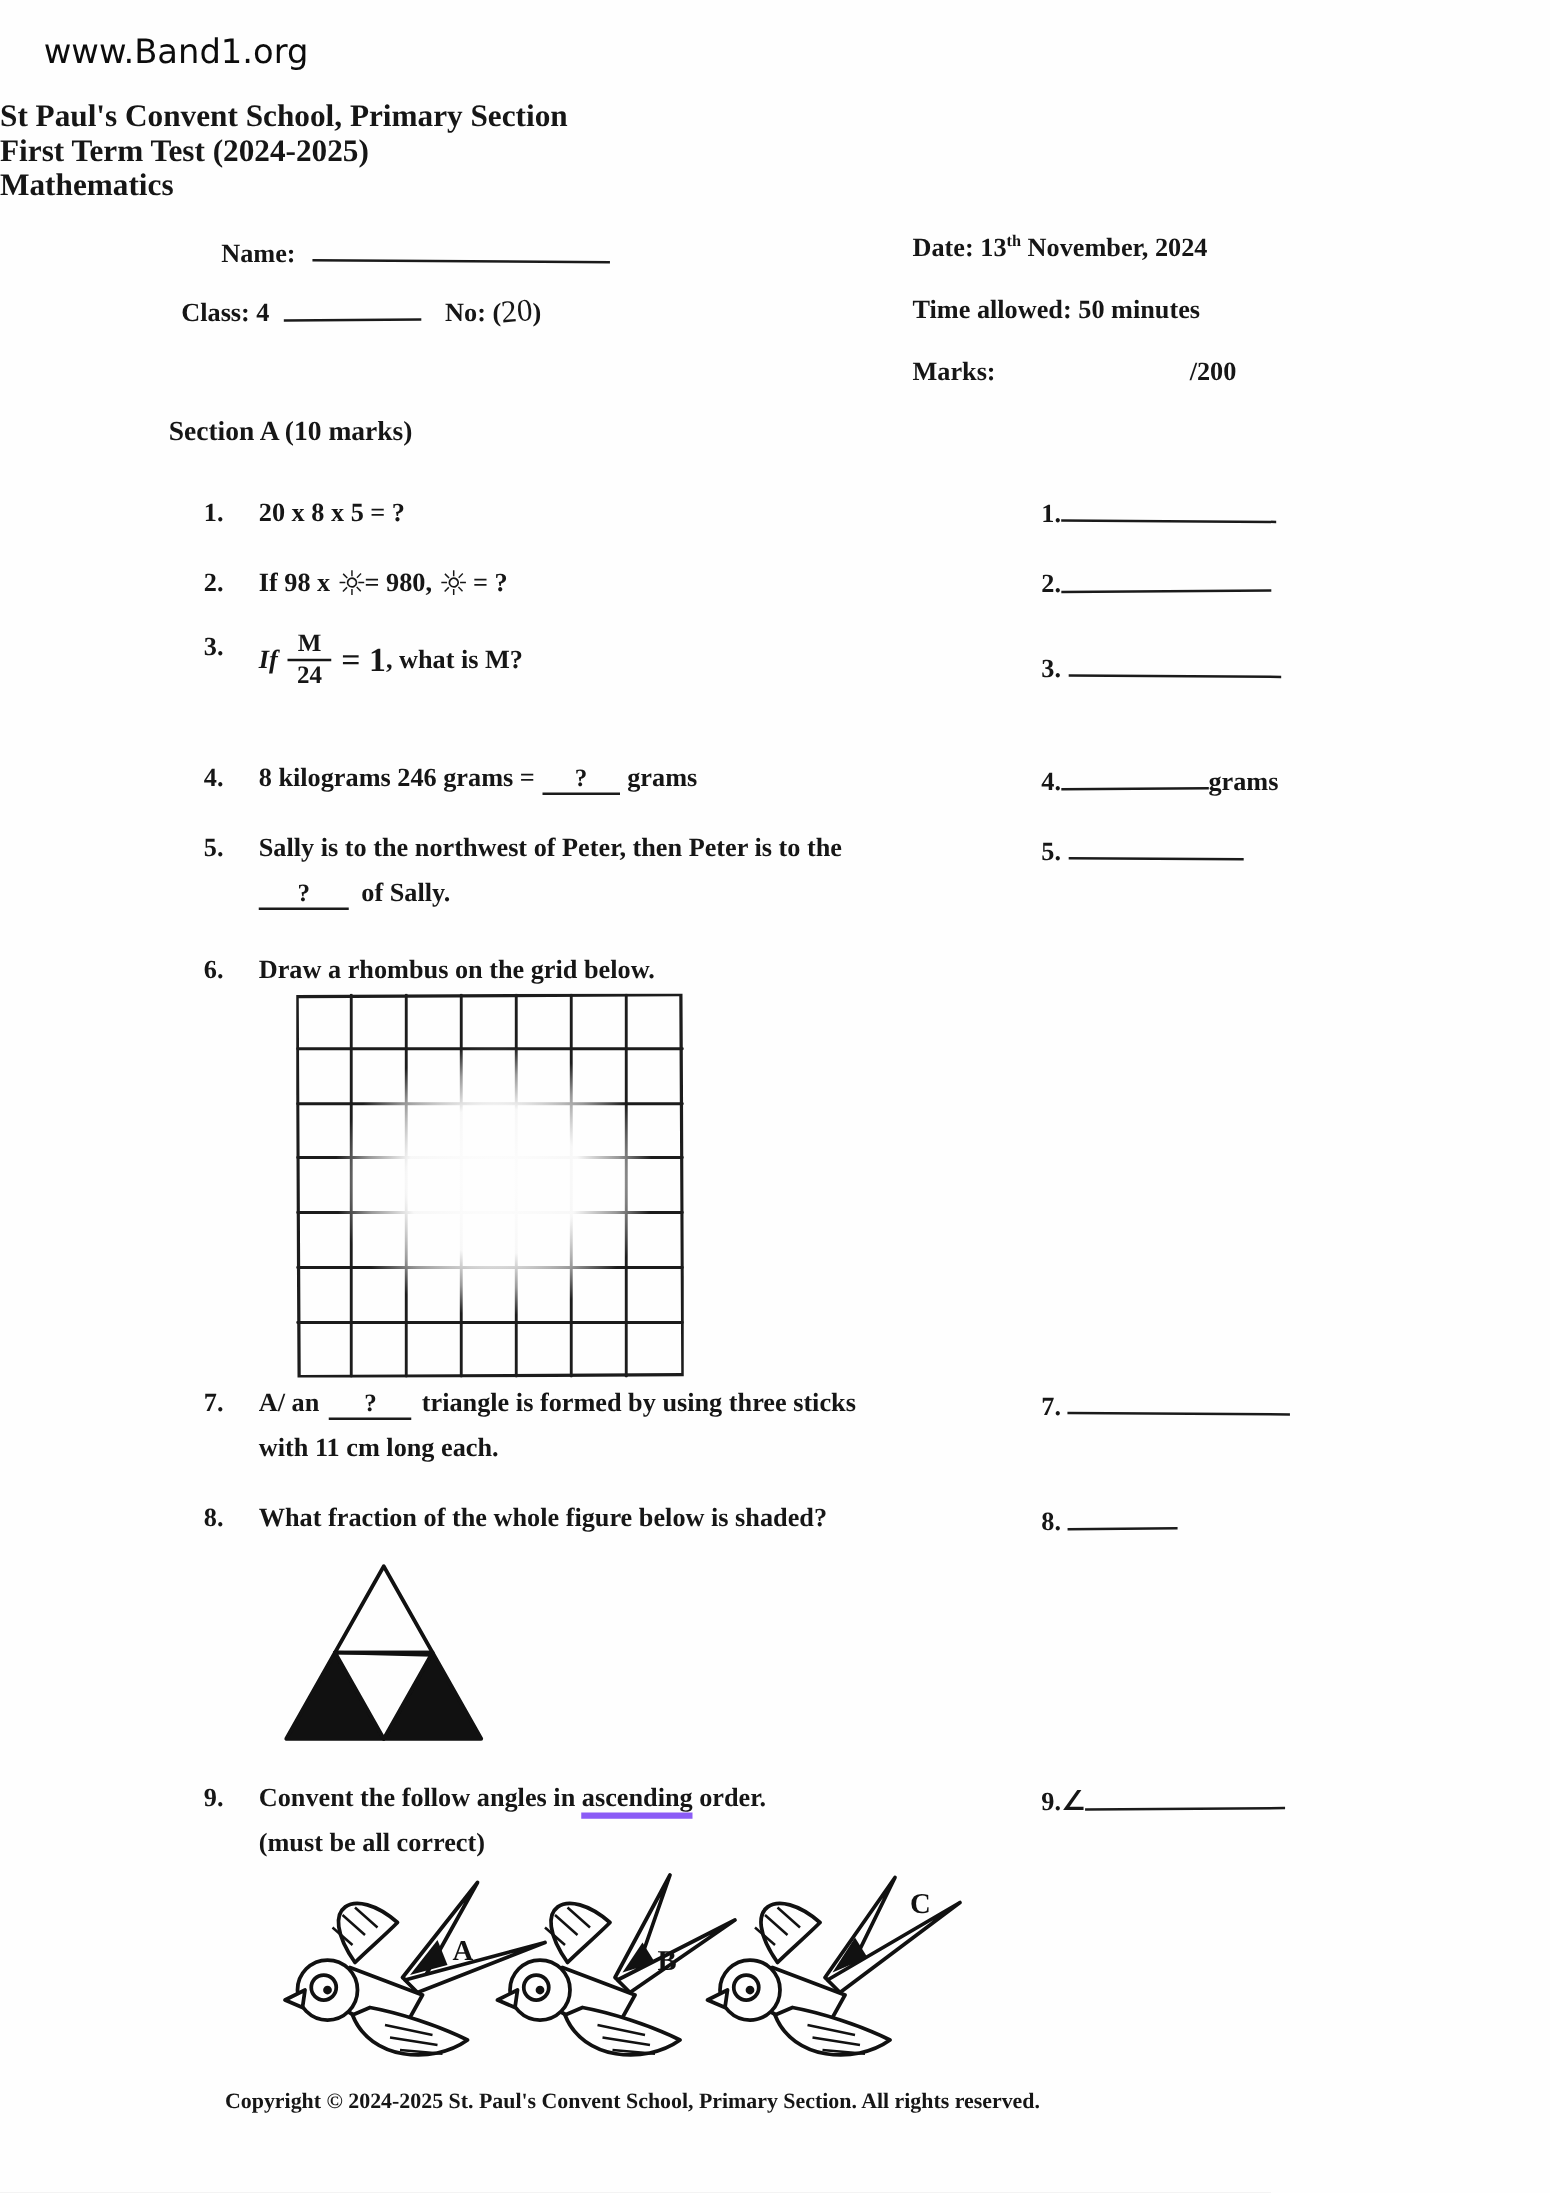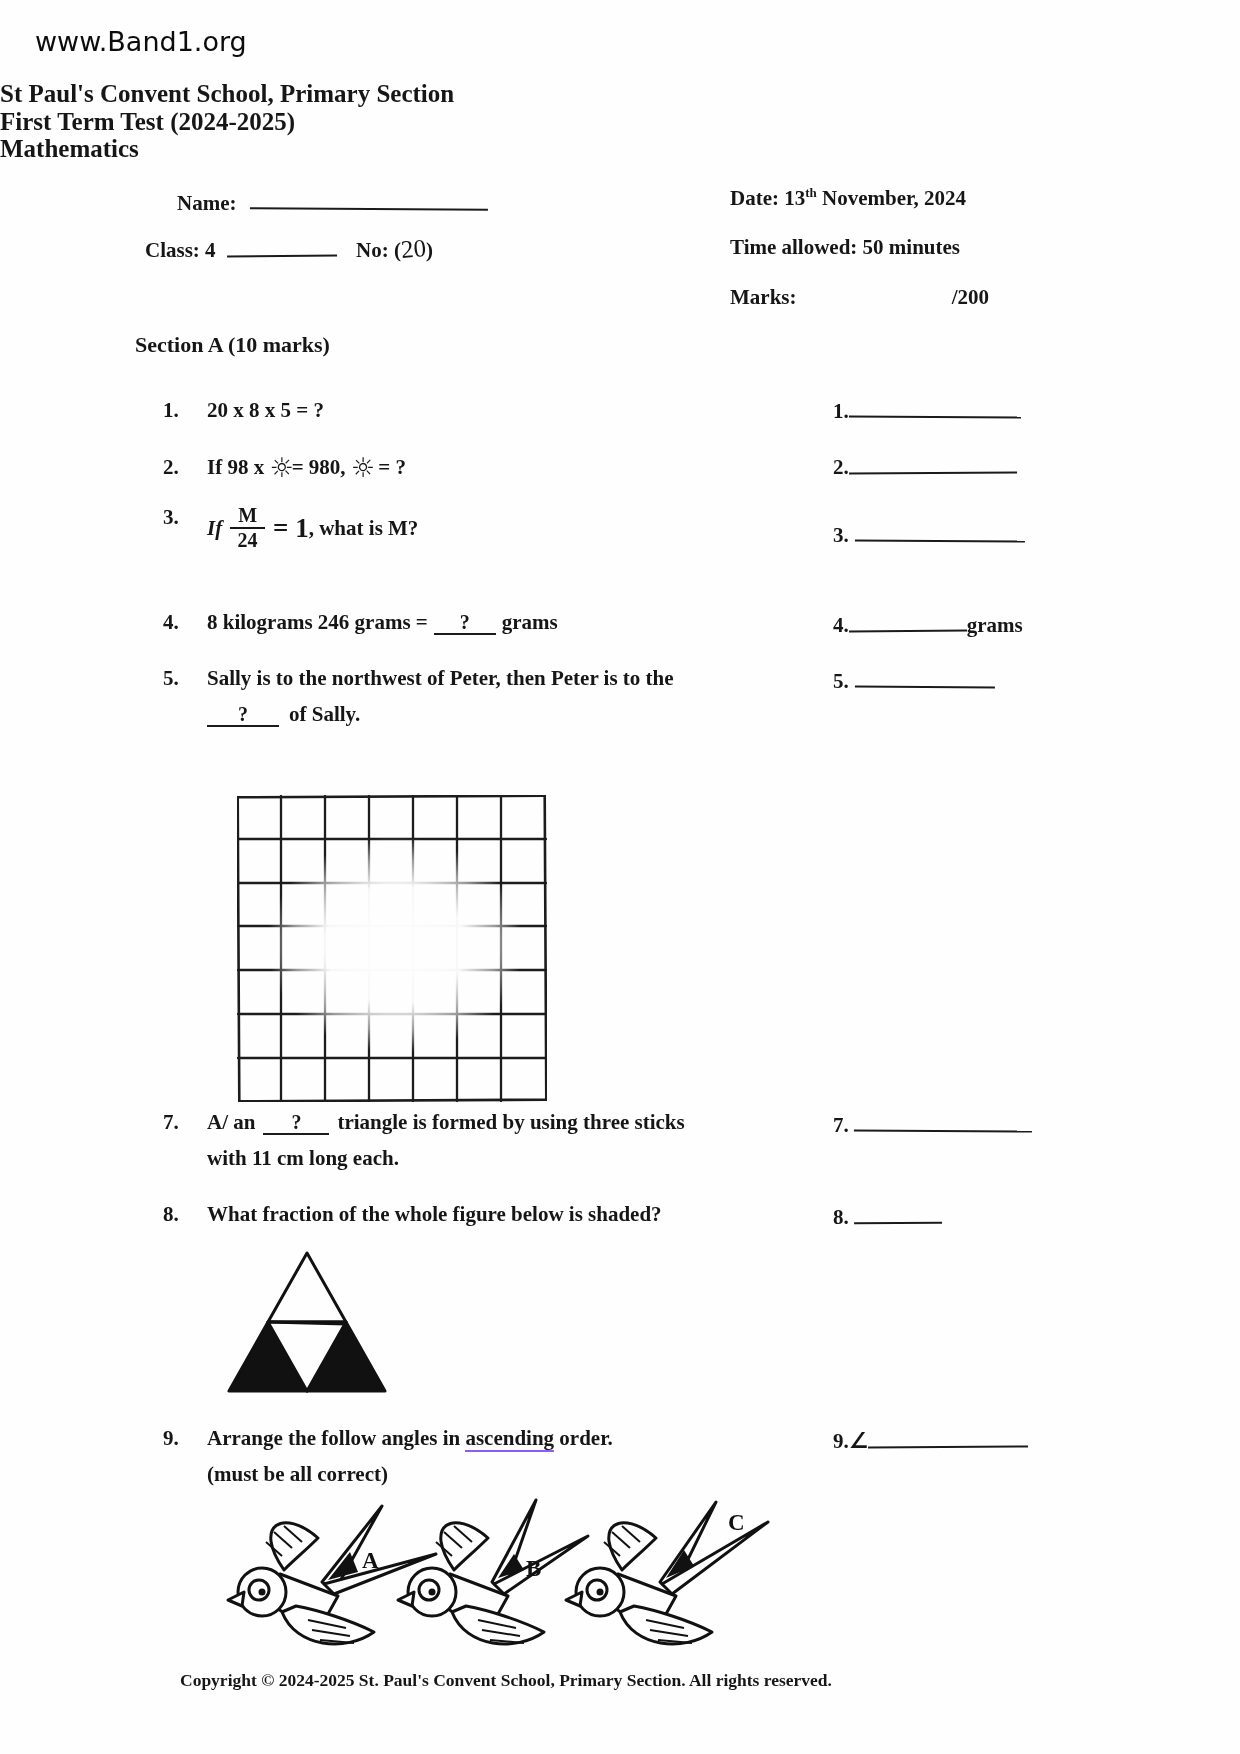--- a/index.html
+++ b/index.html
@@ -97,20 +97,23 @@
   <div class="abs qrow" style="top:666px;">
     <span class="qno">5.</span><span class="qtext">Sally is to the northwest of Peter, then Peter is to the</span>
   </div>
   <div class="abs qrow" style="top:702px;left:207px;">
     <span class="blank" style="width:72px;margin-right:10px;">?</span><span class="qtext">of Sally.</span>
   </div>
   <div class="abs ans" style="top:666px;">
     <span>5.</span><span class="ansline t1" style="width:140px;margin-left:6px;"></span>
   </div>
 
+  <div class="abs qrow" style="top:763px;">
+    <span class="qno">6.</span><span class="qtext">Draw a rhombus on the grid below.</span>
+  </div>
 
   <svg class="abs" style="left:237px;top:795px;" width="310" height="307" viewBox="0 0 310 307" aria-hidden="true">
     <defs>
       <radialGradient id="fadeGrad" cx="50%" cy="50%" r="50%">
         <stop offset="0%" stop-color="#fefefe" stop-opacity="1"></stop>
         <stop offset="55%" stop-color="#fefefe" stop-opacity="0.97"></stop>
         <stop offset="80%" stop-color="#fefefe" stop-opacity="0.55"></stop>
         <stop offset="100%" stop-color="#fefefe" stop-opacity="0"></stop>
       </radialGradient>
     </defs>
@@ -153,21 +156,21 @@
     <g stroke="#111" stroke-width="3" stroke-linejoin="round">
       <polygon points="85,5 46,74 124,74" fill="#fefefe"></polygon>
       <polygon points="46,74 7,143 85,143" fill="#111"></polygon>
       <polygon points="124,74 85,143 163,143" fill="#111"></polygon>
       <polygon points="46,74 124,74 85,143" fill="#fefefe"></polygon>
       <line x1="46" y1="74" x2="124" y2="76"></line>
     </g>
   </svg>
 
   <div class="abs qrow" style="top:1426px;">
-    <span class="qno">9.</span><span class="qtext">Arrange the follow angles in </span><span class="qtext" style="border-bottom:2px solid #8b5cf6;">ascending</span><span class="qtext"> order.</span>
+    <span class="qno">9.</span><span class="qtext">Convent the follow angles in </span><span class="qtext" style="border-bottom:5px solid #8b5cf6;">ascending</span><span class="qtext"> order.</span>
   </div>
   <div class="abs qrow" style="top:1462px;left:207px;">
     <span class="qtext">(must be all correct)</span>
   </div>
   <div class="abs ans" style="top:1426px;">
     <span>9.</span><span class="angle">∠</span><span class="ansline t2" style="width:160px;"></span>
   </div>
 
   <svg class="abs" style="left:222px;top:1496px;" width="250" height="175" viewBox="0 0 250 175" aria-hidden="true">
     <g stroke="#111" stroke-width="3" fill="#fefefe" stroke-linejoin="round">

